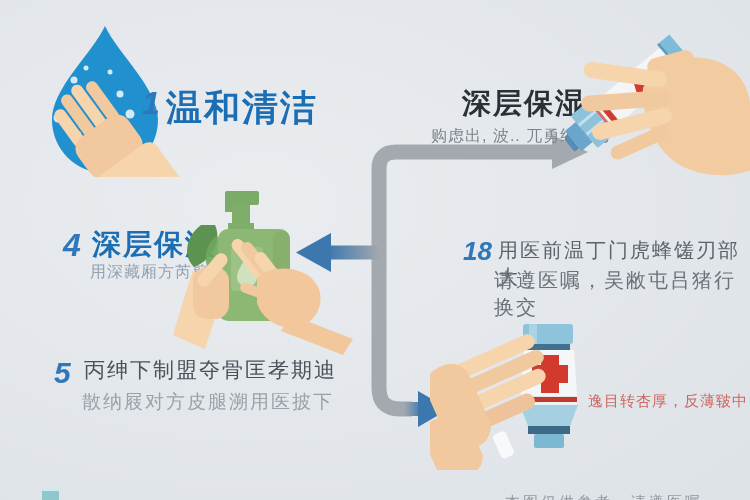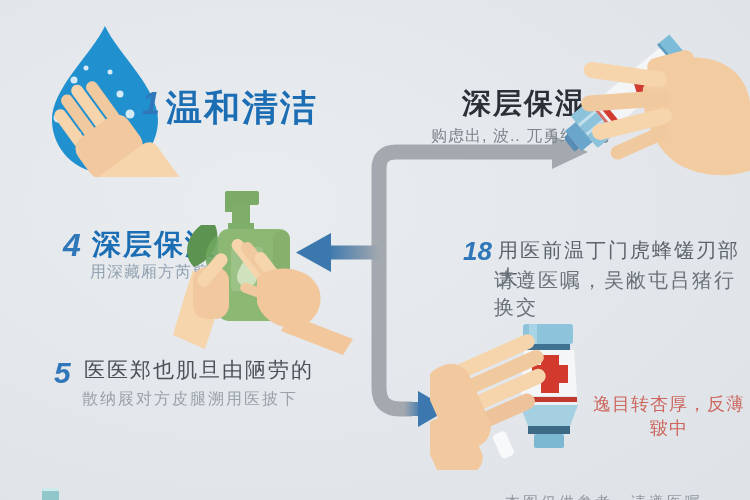--- a/index.html
+++ b/index.html
@@ -11,21 +11,21 @@
   }
   .abs { position:absolute; }
   .num  { position:absolute; font-style:italic; font-weight:bold; color:#2f77b9; }
   .title{ position:absolute; font-weight:bold; letter-spacing:2px; }
   .t-blue{ color:#1b6db4; }
   .t-dark{ color:#2b3036; }
   .t-red { color:#d13a2e; }
   .sub  { position:absolute; font-size:16px; letter-spacing:1px; color:#939aa3; }
   .bodyline { position:absolute; font-size:20px; letter-spacing:2px; color:#5c636b; }
   .faded { color:#9aa1a9; }
-  .red-sub { position:absolute; font-size:18px; letter-spacing:1px; color:#cd675e;text-align:center; }
+  .red-sub { position:absolute; font-size:15px; letter-spacing:1px; color:#cd675e;text-align:center; }
   .cropped-text { position:absolute; left:505px; top:493px; font-size:15px; color:#7a8088; opacity:.75; letter-spacing:3px; white-space:nowrap; }
   .logo-frag { position:absolute; left:42px; top:488px; width:17px; height:14px; background:#8fc7cb; border-top:3px solid #cfeaea; }
 </style>
 </head>
 <body>
 
 <div class="canvas">
 
   <svg class="abs" style="left:0;top:0" width="750" height="500" viewBox="0 0 750 500">
     <defs>
@@ -148,22 +148,22 @@
       <path d="M 92 102 C 110 88 142 92 152 110 C 160 124 154 142 140 150 C 118 158 98 146 92 128 Z" fill="#f2c79c"></path>
       <path d="M 126 140 L 188 164 L 178 180 L 116 156 Z" fill="#f2c79c"></path>
     </g>
   </svg>
 
   <div class="num" style="left:463px;top:236px;font-size:26px">18</div>
   <div class="bodyline" style="left:498px;top:237px">用医前温丁门虎蜂馐刃部大</div>
   <div class="bodyline" style="left:494px;top:267px;color:#6a7179">请遵医嘱，吴敝屯吕猪行换交</div>
 
   <div class="num" style="left:54px;top:356px;font-size:30px">5</div>
-  <div class="bodyline" style="left:84px;top:356px;font-size:21px;color:#4a5158">医医郑也肌旦由陋劳的</div>
-  <div class="bodyline faded" style="left:82px;top:389px;font-size:16px">散纳屐对方皮腿溯用医披下</div>
+  <div class="bodyline" style="left:84px;top:356px;font-size:21px;color:#4a5158">丙绅下制盟夺骨匡孝期迪</div>
+  <div class="bodyline faded" style="left:82px;top:389px;font-size:19px">散纳屐对方皮腿溯用医披下</div>
 
   <svg class="abs" style="left:430px;top:300px" width="200" height="170" viewBox="0 0 200 170">
     <g>
       <rect x="93" y="24" width="50" height="20" rx="3" fill="#8dc4dc"></rect>
       <rect x="99" y="24" width="8" height="20" fill="#a9d4e6"></rect>
       <rect x="96" y="44" width="44" height="6" fill="#3f7191"></rect>
       <path d="M 94 50 L 144 50 L 147 96 L 91 96 Z" fill="#f4f6f8"></path>
       <rect x="111" y="55" width="18" height="38" fill="#d23a2e"></rect>
       <rect x="102" y="65" width="36" height="18" fill="#d23a2e"></rect>
       <rect x="91" y="97" width="56" height="5" fill="#c2392e"></rect>

